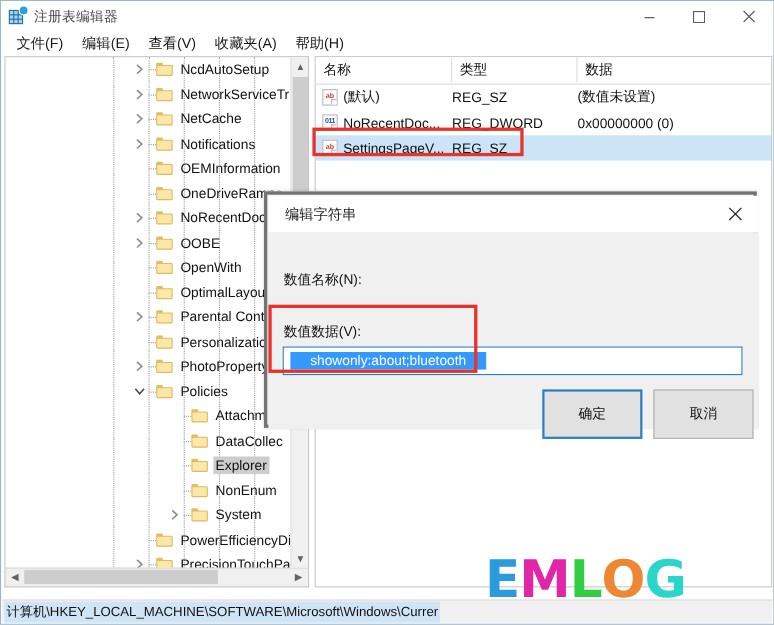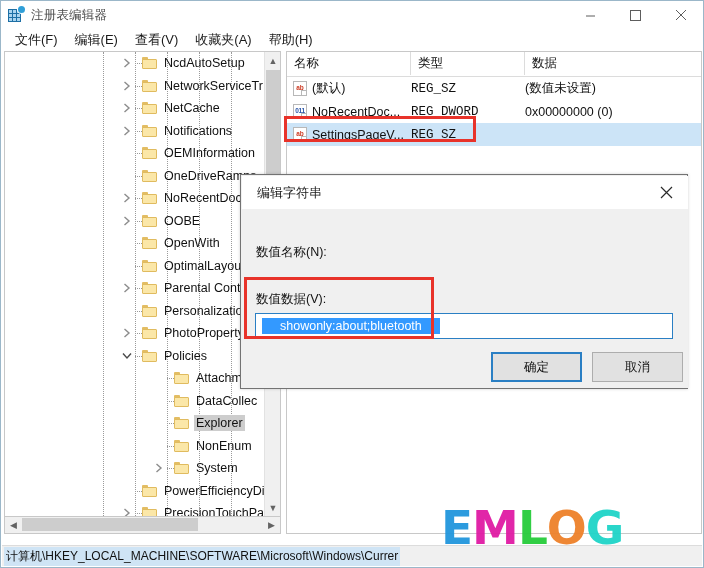--- a/index.html
+++ b/index.html
@@ -123,21 +123,21 @@
   }
   .col-n{left:0;width:124px;}
   .col-t{left:124px;width:114px;}
   .col-d{left:238px;width:177px;border-right:none;}
   .list-row{
     position:relative;height:23px;display:flex;align-items:center;
   }
   .list-row.sel{background:#cce4f7;}
   .cell{position:absolute;font-size:12.5px;color:#111;white-space:nowrap;display:flex;align-items:center;}
   .c-n{left:6px;}
-  .c-t{left:124px;font-family:Liberation Mono, monospace;}
+  .c-t{left:124px;}
   .c-d{left:238px;}
   .vicon{
     width:14px;height:15px;flex:none;margin-right:5px;position:relative;
     background:#ffffff;border:1px solid #b8b8b8;box-sizing:border-box;
     font-size:6.5px;line-height:12px;text-align:center;font-weight:bold;
     font-family:"Liberation Sans",sans-serif;overflow:hidden;
   }
   .vicon.ab{color:#cc3a22;}
   .vicon.bin{color:#2b55a8;letter-spacing:-.4px;}
   .vicon:after{
@@ -145,21 +145,21 @@
     background:#ffffff;border-left:1px solid #b8b8b8;border-top:1px solid #b8b8b8;
     transform:rotate(0deg);
   }
   
   .redbox{position:absolute;border:3px solid #e8332a;box-sizing:border-box;pointer-events:none;}
   #redbox-row{left:283px;top:115px;width:192px;height:26px;}
   #redbox-data{left:243px;top:276px;width:190px;height:62px;}
   
   .dialog{
     position:absolute;left:239px;top:173px;width:448px;height:215px;
-    background:#f0f0f0;border:1px solid #737373;box-sizing:border-box;
+    background:#f0f0f0;border:3px solid #737373;box-sizing:border-box;
     box-shadow:0 0 3px rgba(0,0,0,.18);
   }
   .dlg-title{
     position:absolute;left:1px;top:1px;width:446px;height:33px;background:#ffffff;
     display:flex;align-items:center;
   }
   .dlg-title .t{margin-left:15px;font-size:13px;color:#1a1a1a;}
   .dlg-close{
     position:absolute;right:0;top:0;width:44px;height:32px;
     display:flex;align-items:center;justify-content:center;color:#2b2b2b;
@@ -167,21 +167,21 @@
   .dlg-body{position:absolute;left:1px;top:34px;width:446px;height:179px;background:#f0f0f0;}
   .dlg-label{position:absolute;font-size:12.5px;color:#111;}
   .dlg-input{
     position:absolute;background:#ffffff;border:1px solid #cfcfcf;box-sizing:border-box;
     font-size:12.5px;color:#111;display:flex;align-items:center;padding-left:6px;
     font-family:"Liberation Sans",sans-serif;
   }
   .dlg-input.focus{border:1px solid #2a7fc4;}
   .sel-text{background:#3399ff;color:#ffffff;padding:1px 18px;}
   .dlg-btn{
-    position:absolute;height:30px;background:#e1e1e1;border:1px solid #adadad;
+    position:absolute;height:45px;background:#e1e1e1;border:1px solid #adadad;
     box-sizing:border-box;display:flex;align-items:center;justify-content:center;
     font-size:12.5px;color:#111;
   }
   .dlg-btn.default{border:2px solid #2a7fc4;background:#e1e1e1;}
   
   .statusbar{
     position:absolute;left:1px;bottom:1px;width:700px;height:21px;background:#f0f0f0;
     border-top:1px solid #dcdcdc;box-sizing:border-box;display:flex;align-items:center;
   }
   .status-text{

